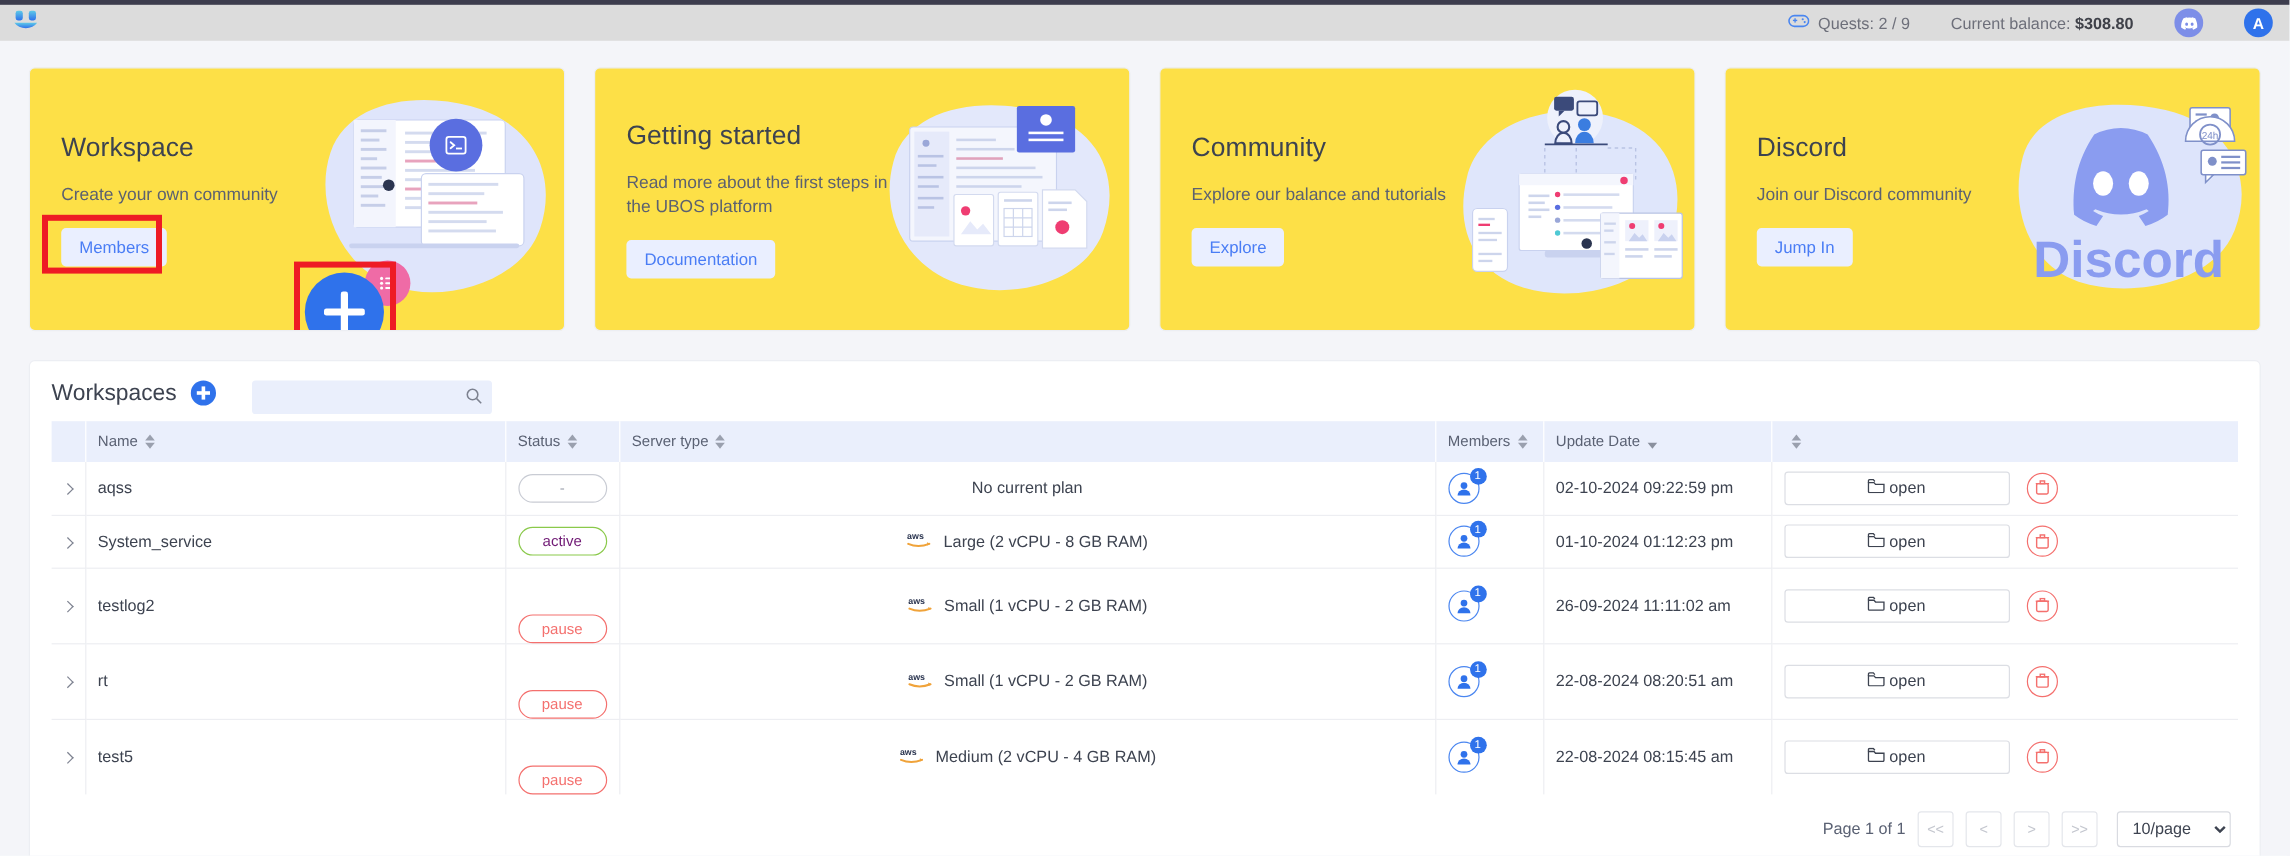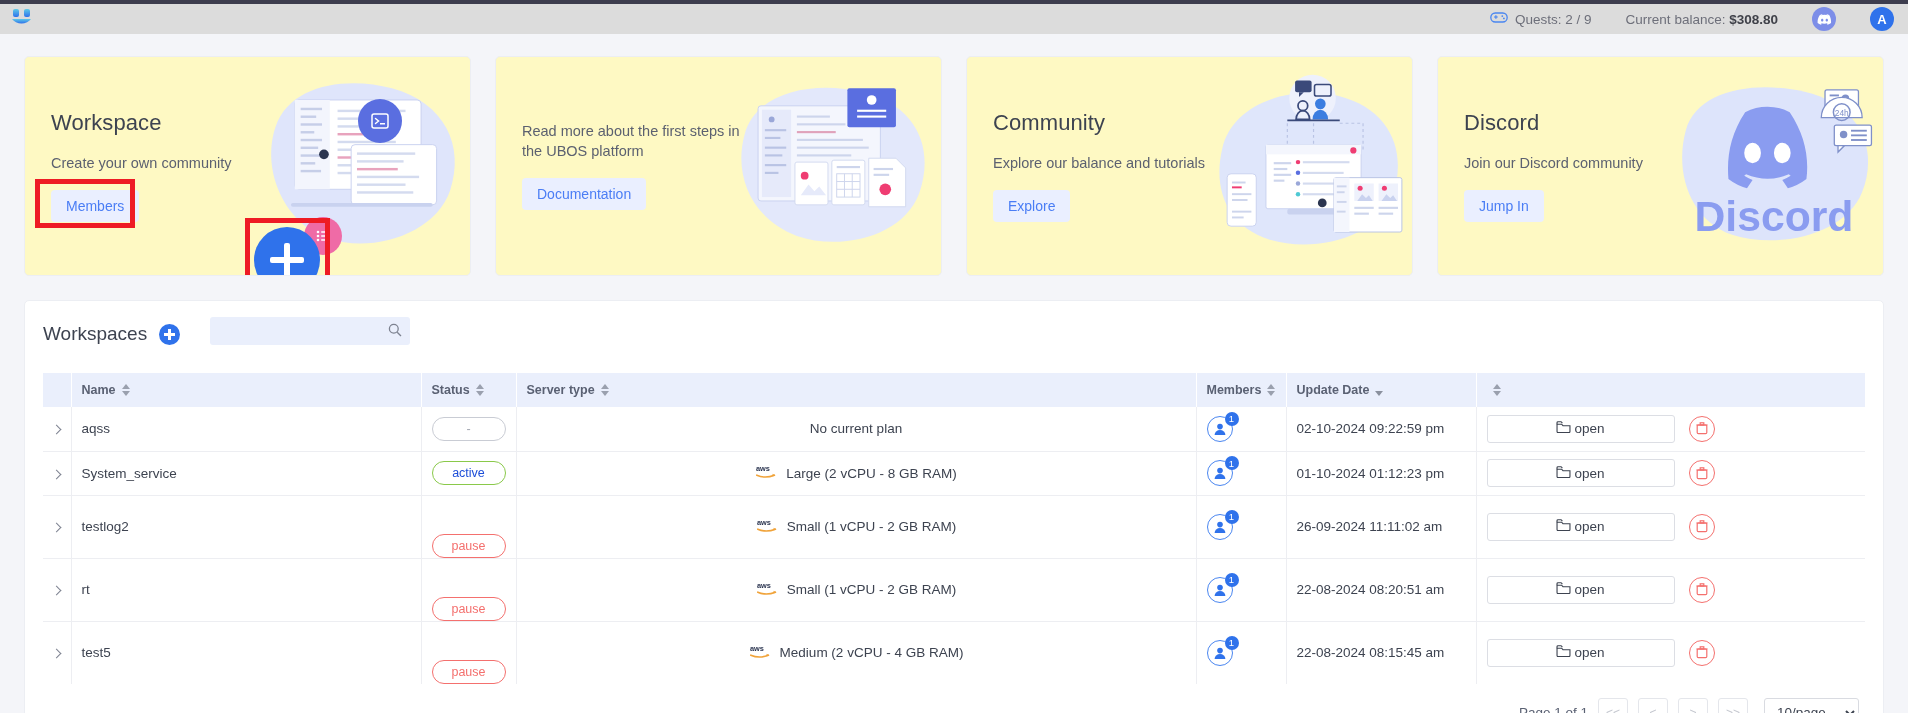--- a/index.html
+++ b/index.html
@@ -33,21 +33,21 @@
     color: #fff; font-size: 13px; font-weight: bold;
     display: flex; align-items: center; justify-content: center;
   }
 
   
   .cards {
     display: flex; gap: 24px;
     padding: 22px 24px 0 24px;
   }
   .card {
-    flex: 1 1 0; height: 220px; background: #fef9c3;
+    flex: 1 1 0; height: 220px; background: #fde047;
     border: 1px solid #eceef3; border-radius: 5px;
     position: relative; overflow: hidden;
     display: flex; align-items: center;
   }
   .card-text { padding-left: 26px; width: 56%; z-index: 3; }
   .card h2 {
     font-size: 22px; font-weight: normal; color: #3d4350;
     margin-bottom: 18px; letter-spacing: .1px;
   }
   .card p { font-size: 14.5px; color: #5c6170; line-height: 1.35; margin-bottom: 16px; max-width: 250px;}
@@ -89,21 +89,21 @@
     background:#5a6ee0; z-index:12;
     display:flex;align-items:center;justify-content:center;
   }
 
   
   .panel {
     margin: 24px 24px 0 24px; background: #fff;
     border: 1px solid #eceef3; border-radius: 5px;
     padding: 16px 18px 12px 18px;
   }
-  .panel-head { display: flex; align-items: flex-end; gap: 12px; margin-bottom: 28px; }
+  .panel-head { display: flex; align-items: flex-start; gap: 12px; margin-bottom: 6px; }
   .panel-title { font-size: 19px; color: #3d4350; font-weight: normal; }
   .add-circ {
     width: 21px; height: 21px; border-radius: 50%; background: #2f72eb;
     display: flex; align-items: center; justify-content: center; cursor: pointer;
     position: relative;
   }
   .add-circ::before, .add-circ::after { content:""; position:absolute; background:#fff; }
   .add-circ::before { width: 11px; height: 2.5px; }
   .add-circ::after  { width: 2.5px; height: 11px; }
   .search-box {
@@ -119,21 +119,21 @@
   .search-ic { position: absolute; right: 8px; top: 6px; }
 
   
   table { width: 100%; border-collapse: collapse; }
   thead th {
     background: #eaeffc; color: #5a6173; font-size: 12.5px; font-weight: normal;
     text-align: left; height: 34px; padding: 0 10px;
     border-right: 1px solid #fff; white-space: nowrap;
   }
   thead th:last-child { border-right: none; }
-  .th-inner { display: flex; align-items: center; gap: 6px; font-weight: bold; }
+  .th-inner { display: flex; align-items: center; gap: 6px; }
   .sorter { display: inline-flex; flex-direction: column; gap: 2px; }
   .sorter i {
     width: 0; height: 0; display: block;
     border-left: 4px solid transparent; border-right: 4px solid transparent;
   }
   .sorter i.up   { border-bottom: 5px solid #9aa0ae; }
   .sorter i.down { border-top: 5px solid #9aa0ae; }
   .sorter.active-down i.up { border-bottom-color: transparent; }
   .sorter.active-down i.down { border-top-color: #8a909e; }
 
@@ -150,21 +150,21 @@
     border-right: 1.6px solid #7d8290; border-top: 1.6px solid #7d8290;
     transform: rotate(45deg); cursor: pointer;
   }
   .col-exp { width: 28px; text-align: center; }
 
   .status-pill {
     display: inline-flex; align-items: center; justify-content: center;
     width: 74px; height: 24px; border-radius: 13px;
     font-size: 12.5px; border: 1px solid #c9ccd4; color: #a3a7b2; background: #fff;
   }
-  .status-pill.active { border-color: #8ac94a; color: #1d4ed8; }
+  .status-pill.active { border-color: #8ac94a; color: #701a75; }
   .status-pill.pause  { border-color: #f4706e; color: #f4706e; margin-top: 38px; }
 
   .srv { display: flex; align-items: center; gap: 7px; white-space: nowrap; justify-content: center; }
   .aws-logo { display:inline-block; width: 24px; }
 
   .member-chip { position: relative; display: inline-block; width: 26px; height: 26px; }
   .member-chip .av {
     width: 26px; height: 26px; border-radius: 50%;
     border: 1.4px solid #4a86f0; background: #fff;
     display: flex; align-items: center; justify-content: center;
@@ -322,20 +322,21 @@
     </div>
 
     <div class="fab-plus" style="left:229px; top:170px;"></div>
 
     <div class="annot" style="left:10px; top:122px; width:100px; height:49px;"></div>
     <div class="annot" style="left:220px; top:161px; width:85px; height:85px;"></div>
   </div>
 
   <div class="card">
     <div class="card-text">
+      <h2>Getting started</h2>
       <p>Read more about the first steps in the UBOS platform</p>
       <button class="pill-btn">Documentation</button>
     </div>
     <div class="card-art">
       <svg width="100%" height="100%" viewBox="0 0 220 220" preserveAspectRatio="xMidYMid meet">
         <path d="M18 78 C30 32 92 22 140 34 C196 48 214 92 198 138 C182 182 118 198 72 182 C28 166 6 122 18 78 Z" fill="#e3e8fb"></path>
         <rect x="32" y="48" width="126" height="98" rx="3" fill="#f4f6fd" stroke="#c9d2ef"></rect>
         <rect x="36" y="52" width="30" height="90" fill="#e6eafa"></rect>
         <circle cx="46" cy="62" r="3" fill="#9aa7d8"></circle>
         <g fill="#b9c3e4">

